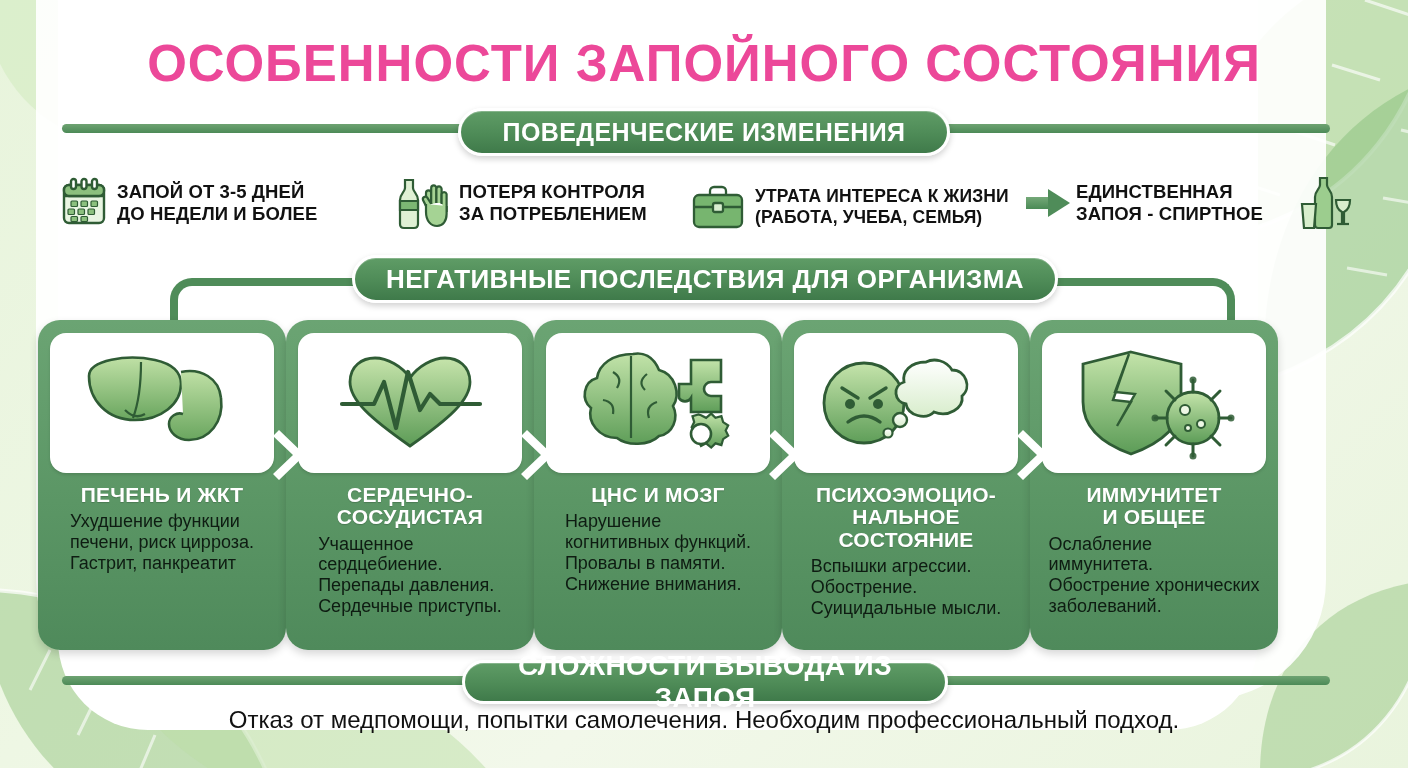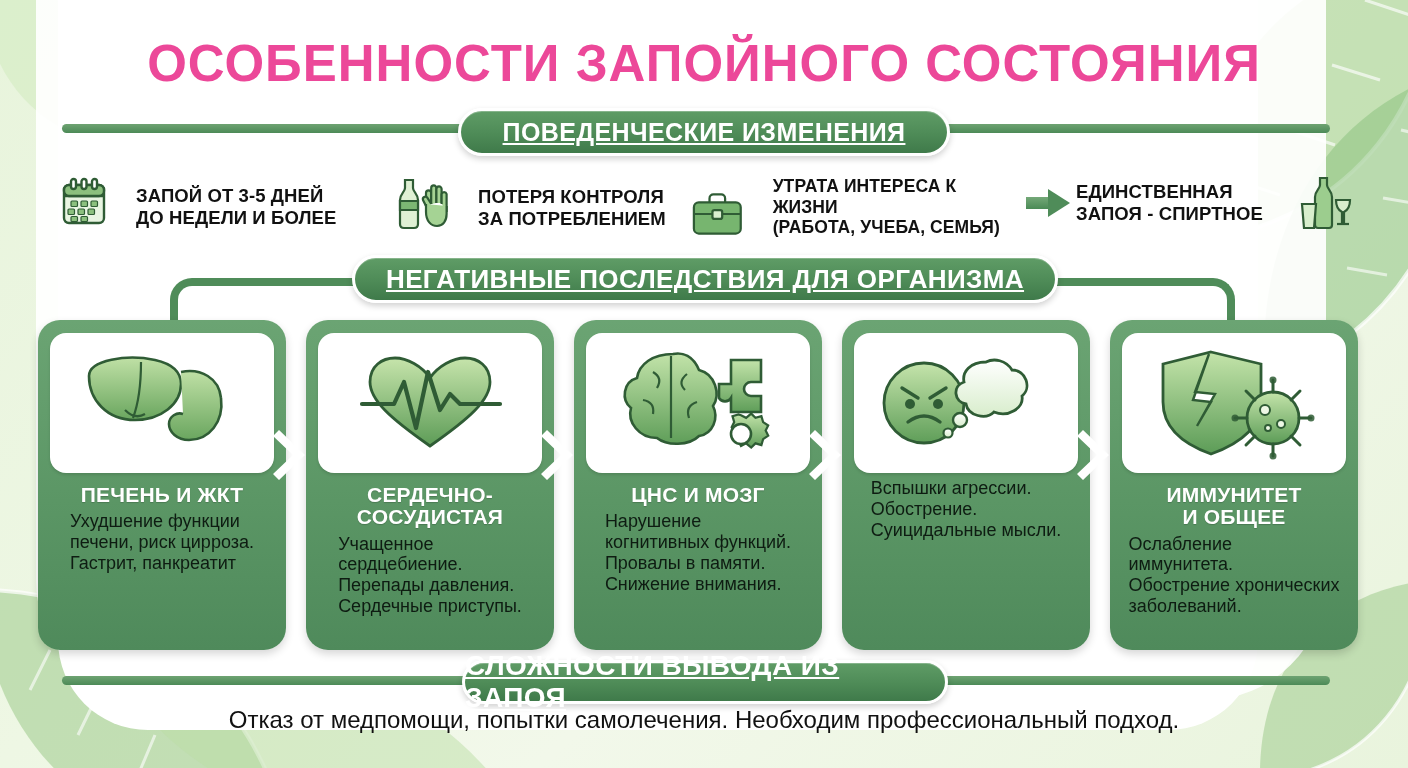--- a/index.html
+++ b/index.html
@@ -45,23 +45,23 @@
 
   
   .pill {
     position:absolute;
     background:linear-gradient(180deg,#5f9c66 0%,#4e8b57 55%,#3f7a4a 100%);
     border-radius:40px;
     box-shadow: 0 3px 6px rgba(0,0,0,.18), inset 0 1px 0 rgba(255,255,255,.25);
     color:#ffffff;
     font-weight:bold;
     display:flex; align-items:center; justify-content:center;
+    text-align:center;
     border:3px solid #ffffff;
     z-index:6;
-    text-decoration:underline;
   }
   .pill-behav { left:458px; top:108px; width:492px; height:48px; font-size:25px; letter-spacing:.4px;}
   .pill-neg   { left:352px; top:255px; width:706px; height:48px; font-size:26px; letter-spacing:.4px;}
   .pill-diff  { left:462px; top:660px; width:486px; height:44px; font-size:28px; letter-spacing:.4px;}
 
   
   .rule {
     position:absolute; height:9px; border-radius:6px;
     background:linear-gradient(180deg,#6ea372,#4c8a57);
     z-index:2;
@@ -78,21 +78,21 @@
     border-radius:22px 22px 0 0;
     z-index:2;
   }
 
   
   .behav-row {
     position:absolute; left:60px; top:162px; width:1300px; height:82px;
     display:flex; align-items:center;
     z-index:5;
   }
-  .behav-item { display:flex; align-items:flex-end; gap:28px; }
+  .behav-item { display:flex; align-items:center; gap:9px; }
   .behav-text {
     font-size:18.5px; font-weight:bold; color:#111; line-height:1.18;
     letter-spacing:.1px; white-space:pre-line;
   }
   .behav-text.small { font-size:17.5px; }
   .arrow-right {
     width:44px; height:28px; position:relative; flex:none; margin:0 6px;
   }
   .arrow-right::before {
     content:""; position:absolute; left:0; top:8px; width:26px; height:12px;
@@ -111,21 +111,21 @@
   }
   .card {
     position:relative;
     width:248px; flex:none;
     background:linear-gradient(180deg,#6ba473 0%,#5b9665 55%,#4f8a5b 100%);
     border-radius:22px;
     box-shadow:0 4px 8px rgba(0,0,0,.16);
     padding:13px 10px 24px 10px;
     display:flex; flex-direction:column; align-items:center;
   }
-  .card + .card { margin-left:20px; }
+  .card + .card { }
   .icon-box {
     width:224px; height:140px; background:#fff; border-radius:16px;
     display:flex; align-items:center; justify-content:center;
     box-shadow:0 2px 3px rgba(0,0,0,.12);
   }
   .card-title {
     margin-top:11px; color:#ffffff; font-weight:bold; font-size:21px;
     text-align:center; line-height:1.06; letter-spacing:.2px;
     white-space:pre-line;
     text-shadow:0 1px 1px rgba(0,0,0,.18);
@@ -392,20 +392,23 @@
             <path d="M32 74 q16 -12 32 0"></path>
           </g>
           <circle cx="34" cy="56" r="5" fill="#2f5c35"></circle>
           <circle cx="62" cy="56" r="5" fill="#2f5c35"></circle>
           <path d="M110 14 C94 14 86 24 88 34 C76 38 78 54 90 56 C92 68 110 72 118 64
                    C132 70 148 60 146 48 C156 40 150 22 136 22 C130 12 118 10 110 14Z" fill="url(#g5)" stroke="#2f5c35" stroke-width="2.8"></path>
           <circle cx="84" cy="72" r="7" fill="url(#g5)" stroke="#2f5c35" stroke-width="2.4"></circle>
           <circle cx="72" cy="85" r="4.5" fill="url(#g5)" stroke="#2f5c35" stroke-width="2.2"></circle>
         </svg>
       </div>
+      <div class="card-title">ПСИХОЭМОЦИО-
+НАЛЬНОЕ
+СОСТОЯНИЕ</div>
       <div class="card-body">Вспышки агрессии.
 Обострение.
 Суицидальные мысли.</div>
       <svg class="chev" viewBox="0 0 46 54">
         <path d="M8 2 L34 27 L8 52 L2 46 L22 27 L2 8 Z" fill="#ffffff"></path>
       </svg>
     </div>
 
     <div class="card">
       <div class="icon-box">

